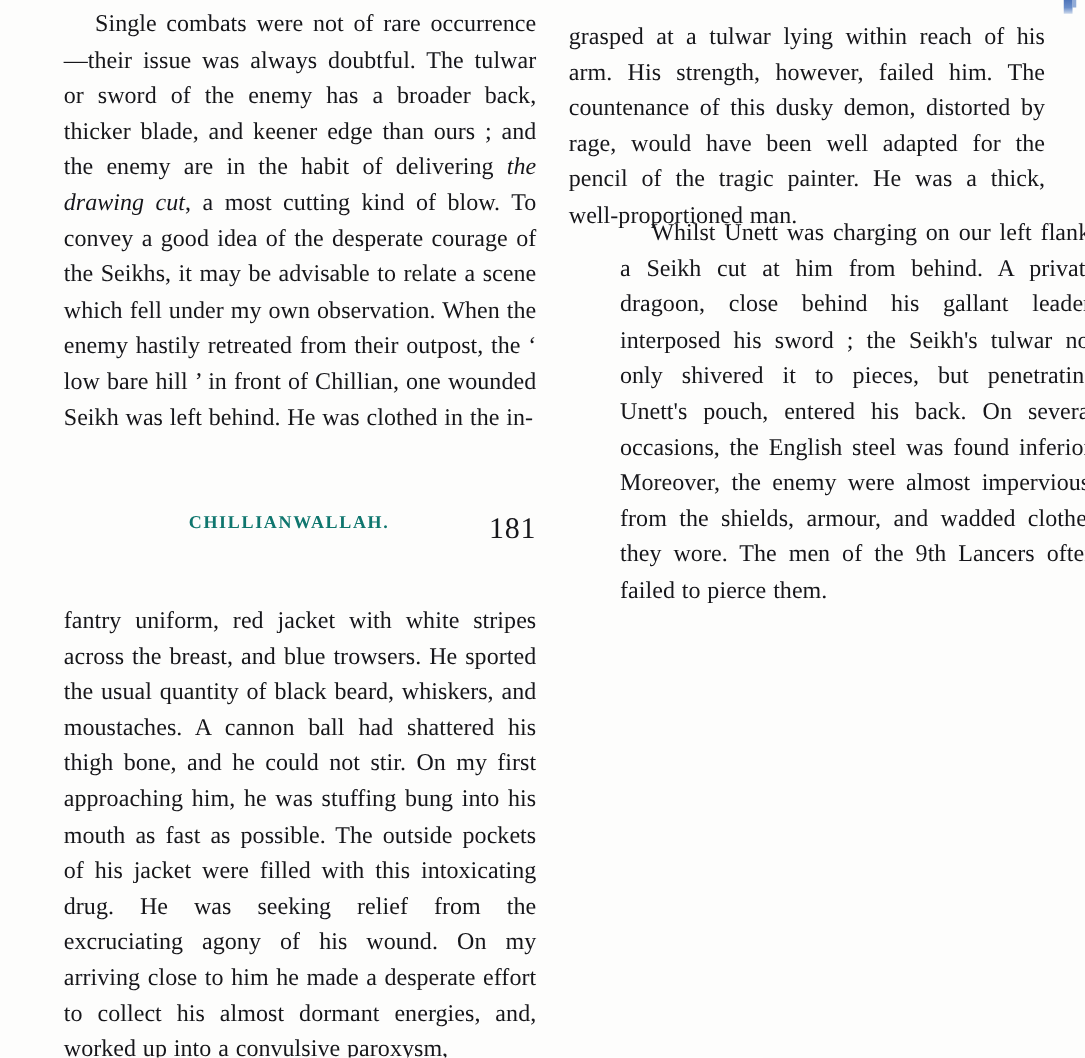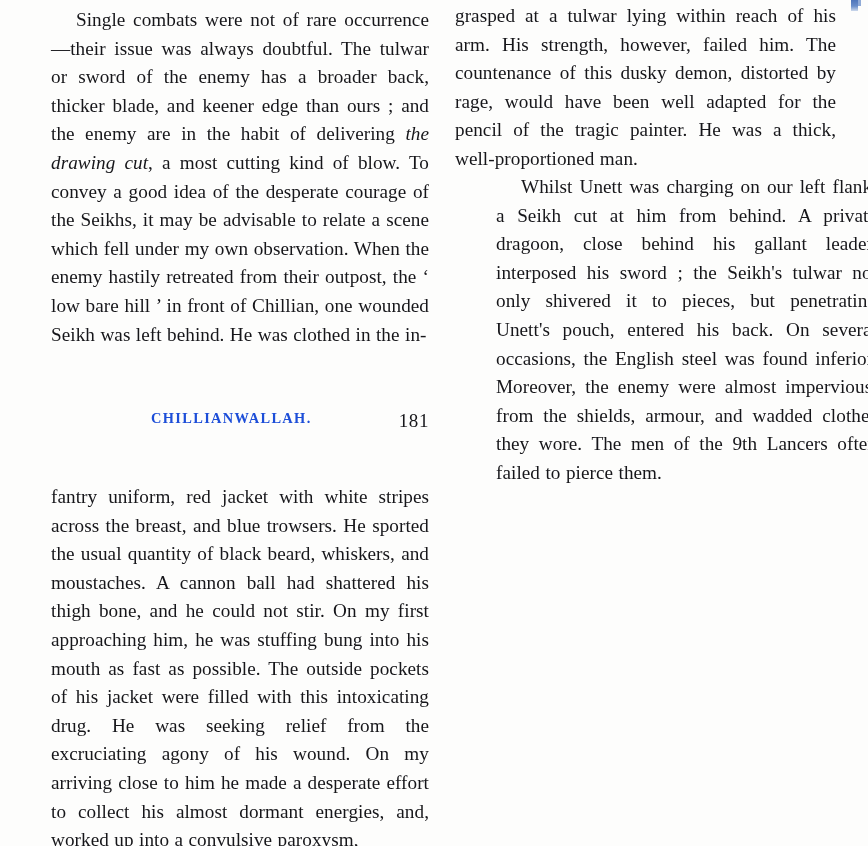--- a/index.html
+++ b/index.html
@@ -57,46 +57,46 @@
     text-indent: 25px;
   }
   .para em {
     font-style: italic;
   }
 
   
   .column-left .block-a { position: absolute; top: 6px;  left: 0; width: 378px; }
   .column-left .block-b { position: absolute; top: 447px; left: 0; width: 378px; margin-top: 36px; }
 
-  .column-right .block-a { position: absolute; top: 2px;   left: 0; width: 381px; }
+  .column-right .block-a { position: absolute; top: 16px;   left: 0; width: 381px; }
   .column-right .block-b { position: absolute; top: 173px; left: 0; width: 381px; margin-left: 41px; }
 
   
   .running-head {
     position: absolute;
     top: 410px;
     left: 51px;
     width: 378px;
     height: 26px;
     display: flex;
     align-items: baseline;
   }
   .running-head-title {
     position: absolute;
     left: 100px;
     font-size: 14.4px;
     letter-spacing: 1.35px;
     font-weight: 600;
     white-space: nowrap;
-    color: #1d4ed8;
+    color: #0f766e;
   }
   .running-head-folio {
     position: absolute;
     right: 0;
-    font-size: 19px;
+    font-size: 24px;
     letter-spacing: 0.6px;
     color: #17171b;
   }
 
   
   .scan-artifact {
     position: absolute;
     top: 0;
     left: 851px;
     width: 7px;

